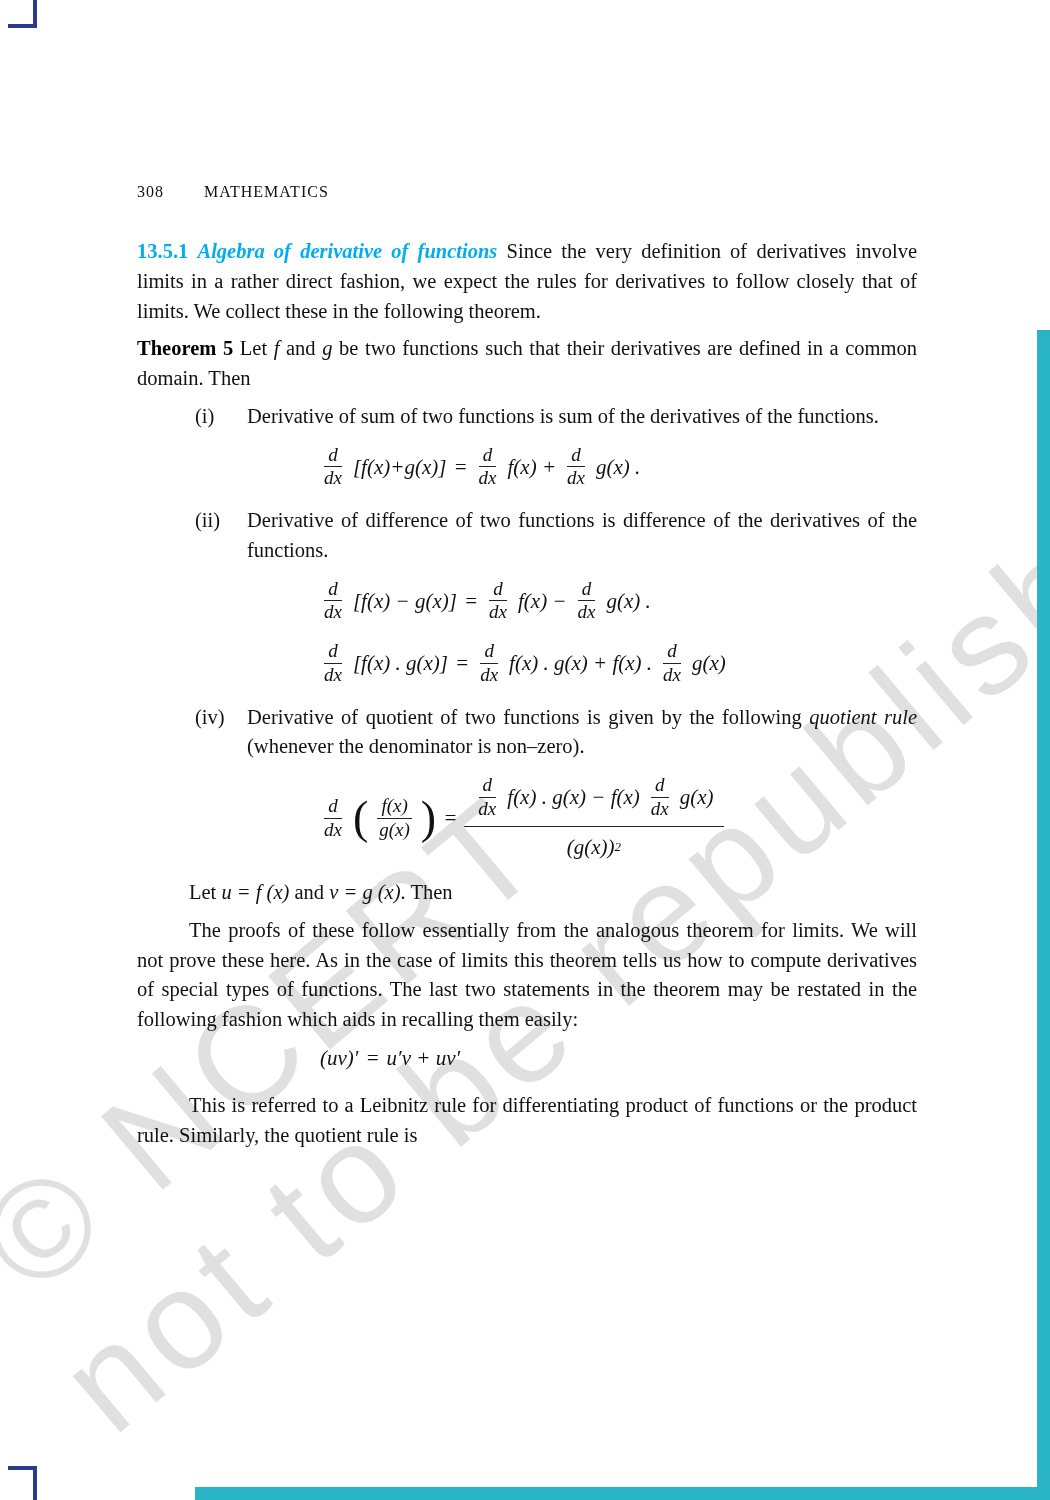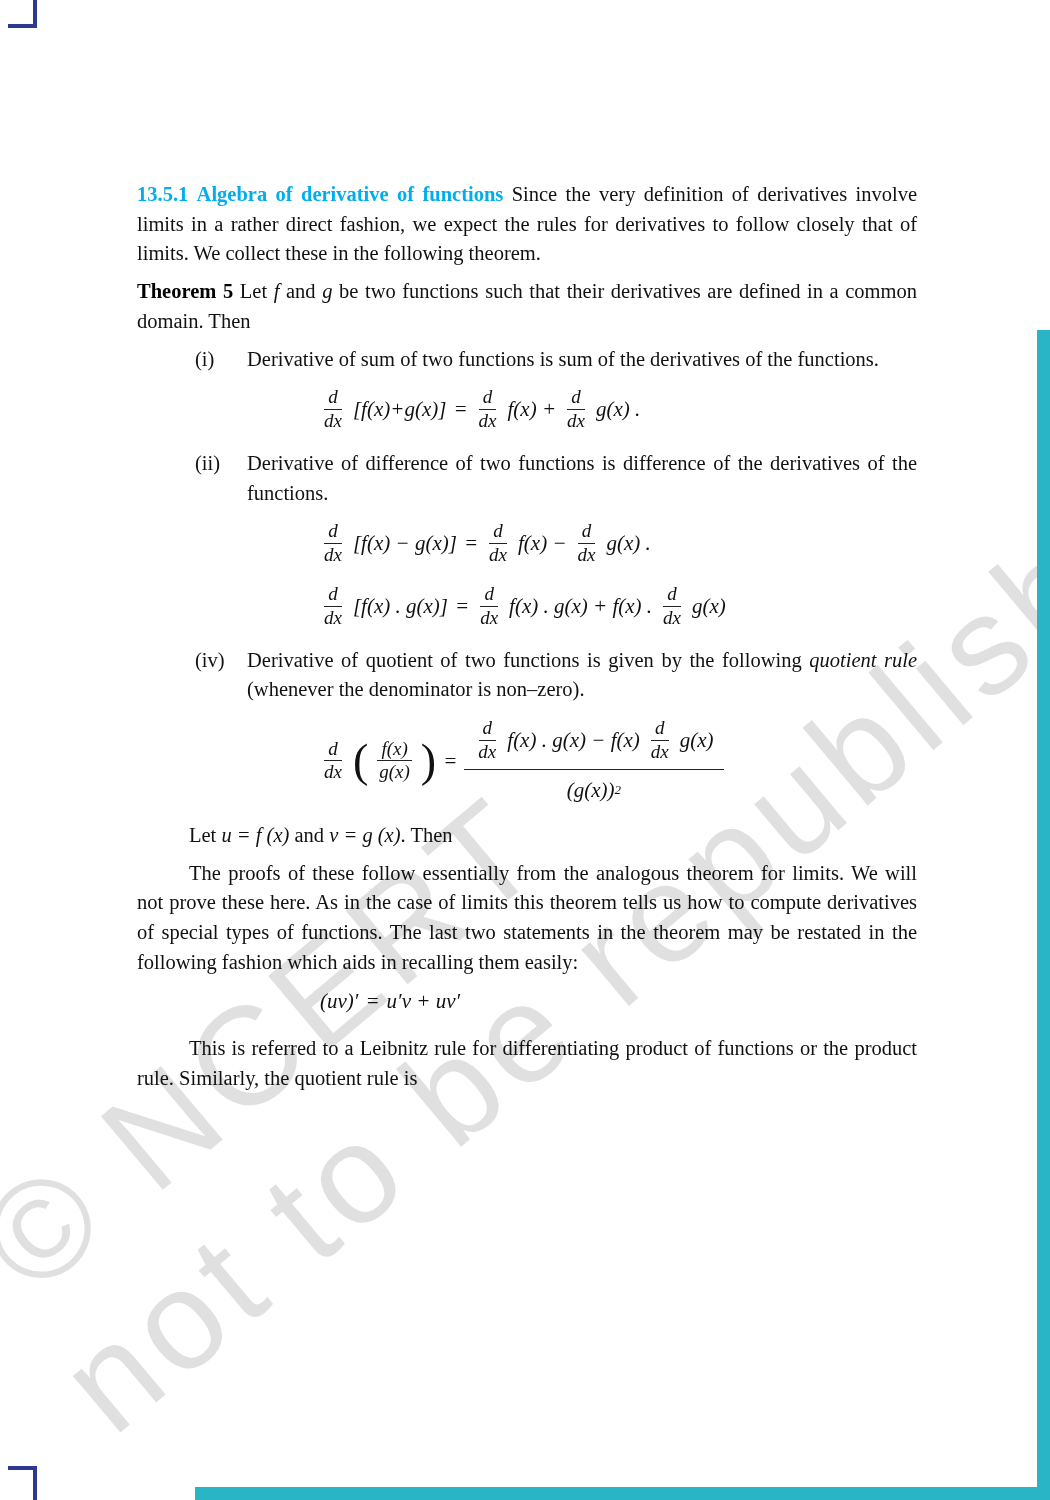--- a/index.html
+++ b/index.html
@@ -45,21 +45,21 @@
     font-size:20.5px;
     line-height:1.45;
     z-index:1;
   }
   .page-header { font-size:16px; letter-spacing:1px; margin:0 0 34px 0; }
   .page-header .book-title { margin-left:40px; }
 
   .para { text-align: justify; margin:0 0 8px 0; }
   .para.indent { text-indent:52px; }
   .sec-num   { color:#00aeef; font-weight:bold;margin-top:30px; }
-  .sec-title { color:#00aeef; font-weight:bold; }
+  .sec-title { color:#00aeef; font-weight:bold; font-style:italic; }
   .thm-label { color:#000000; font-weight:bold; }
 
   .list-item { display:flex; margin:2px 0 2px 58px; }
   .item-label { flex:none; width:52px; }
   .item-body  { flex:1; text-align:justify; }
 
   
   .formula {
     display:flex;
     align-items:center;
@@ -89,20 +89,21 @@
   <div class="corner-bl-h"></div>
   <div class="corner-bl-v"></div>
   <div class="bar-right"></div>
   <div class="bar-bottom"></div>
 
   <div class="wm wm1">© NCERT</div>
   <div class="wm wm2">not to be republished</div>
 
   <div class="content">
 
+    <div class="page-header"><span>308</span><span class="book-title">MATHEMATICS</span></div>
 
     <p class="para"><span class="sec-num">13.5.1</span> <span class="sec-title">Algebra of derivative of functions</span>  <span>Since the very definition of derivatives involve limits in a rather direct fashion, we expect the rules for derivatives to follow closely that of limits. We collect these in the following theorem.</span></p>
 
     <p class="para"><span class="thm-label">Theorem 5</span><span> Let </span><i>f</i><span> and </span><i>g</i><span> be two functions such that their derivatives are defined in a common domain. Then</span></p>
 
     <div class="list-item">
       <span class="item-label">(i)</span>
       <div class="item-body">Derivative of sum of two functions is sum of the derivatives of the functions.</div>
     </div>
     <div class="formula">

